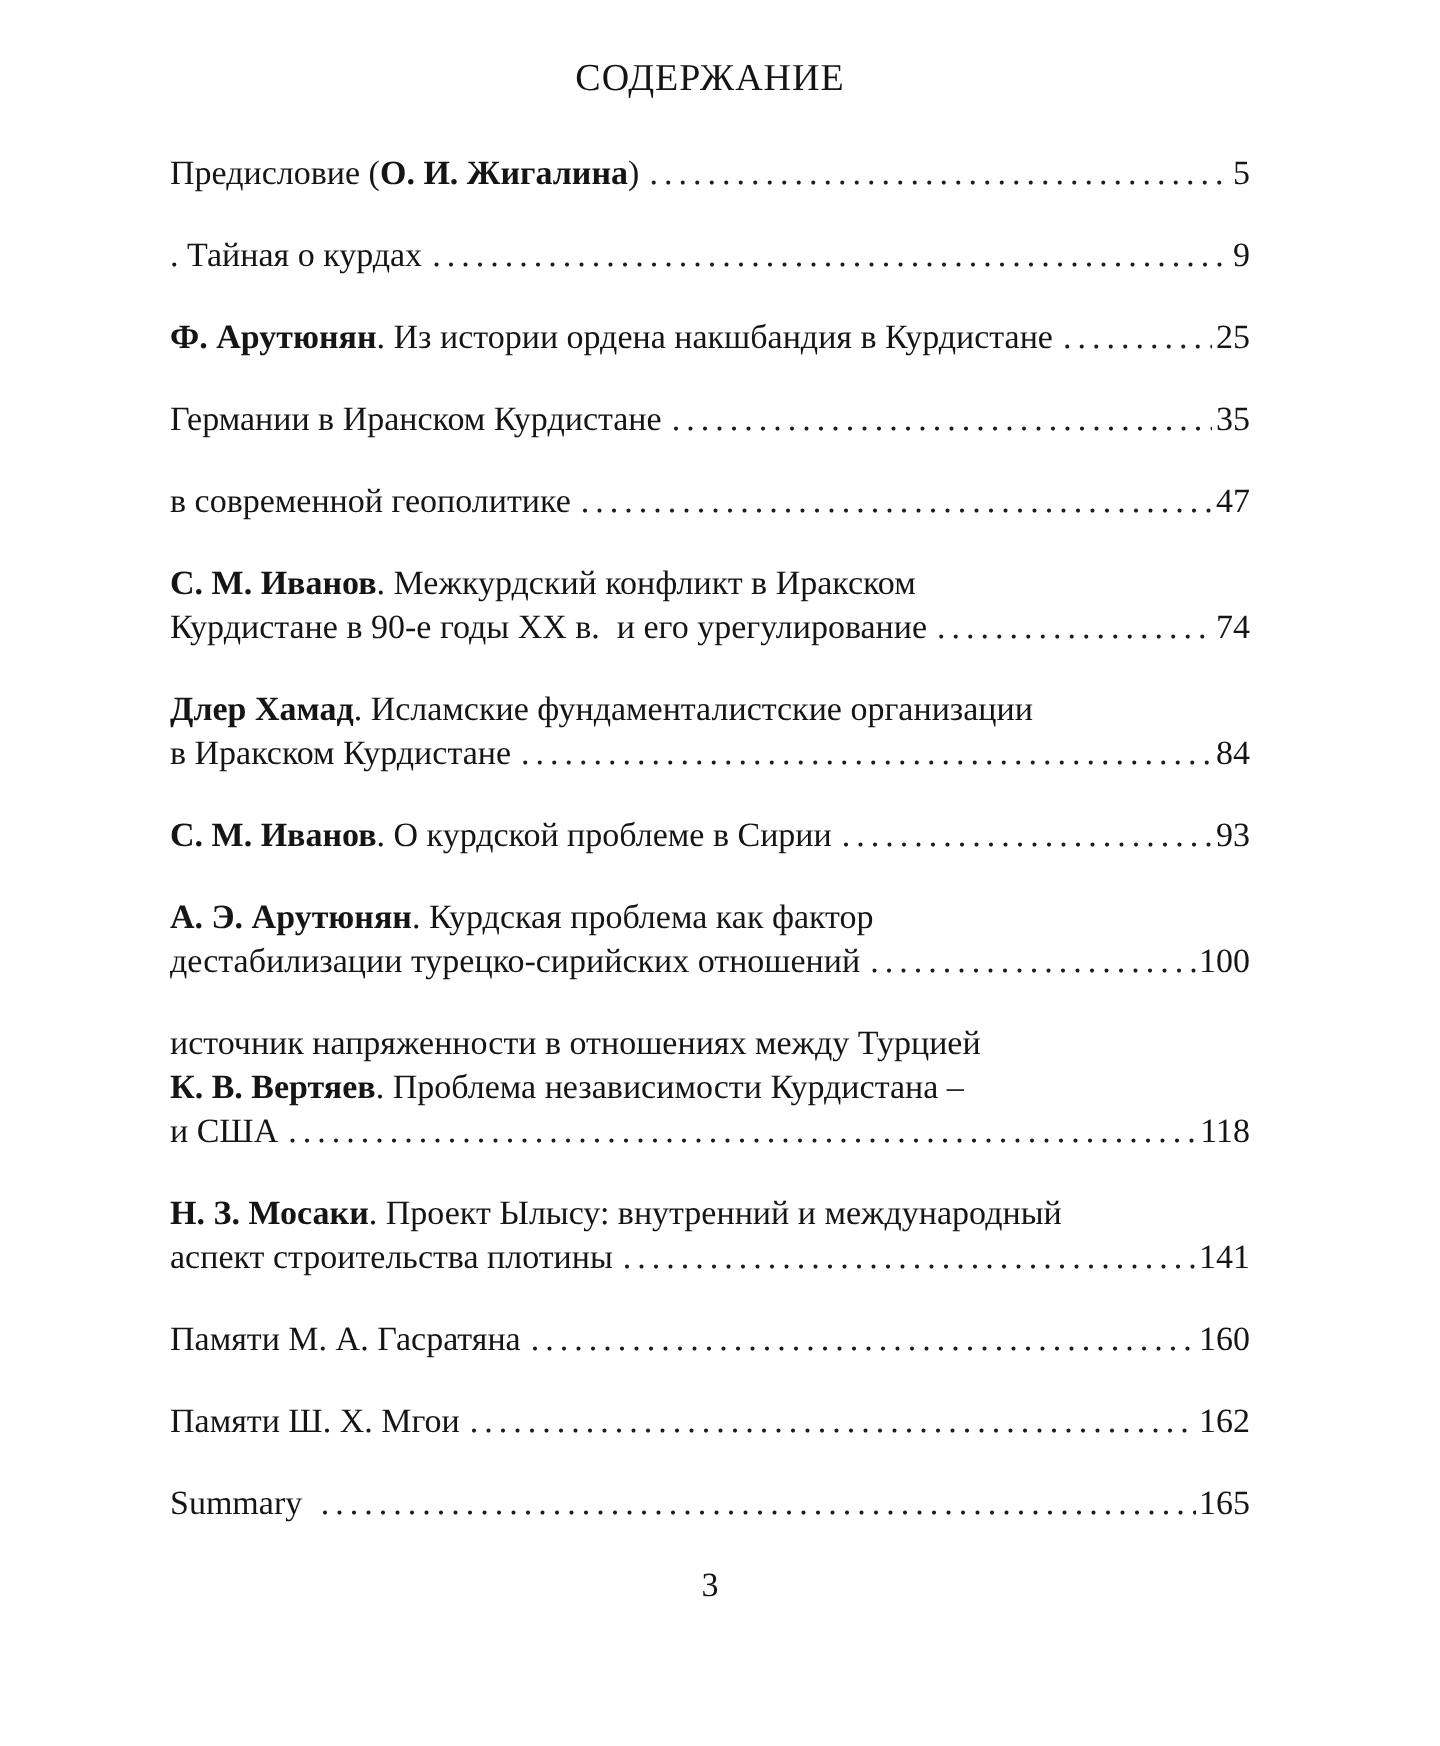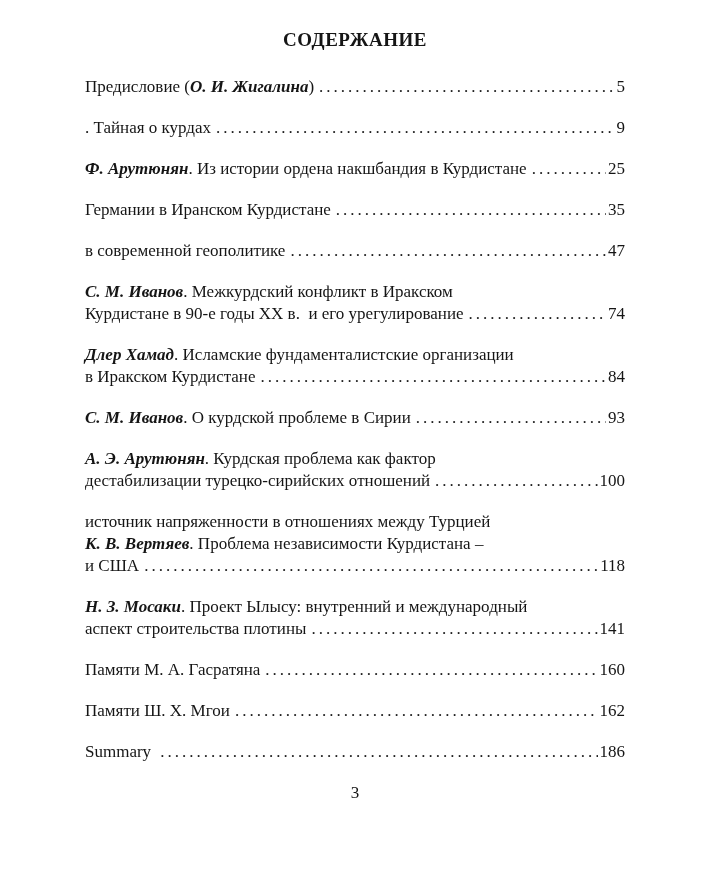--- a/index.html
+++ b/index.html
@@ -11,40 +11,39 @@
     overflow: hidden;
   }
   .page {
     width: 720px; height: 873px;
     box-sizing: border-box;
     padding: 28px 95px 0 85px;
     background: #ffffff;
   }
   .toc-title {
     font-size: 19px;
-    font-weight: bold;
+    font-weight: normal;
     text-align: center;
     letter-spacing: 0.5px;
     line-height: 24px;
     margin: 0 0 24px 0;
   }
   .toc-entry {
     font-size: 17px;
     line-height: 22px;
     margin-bottom: 19px;
   }
   .line { display: block; }
   .line.last {
     display: flex;
     align-items: baseline;
   }
   .t { white-space: pre; }
   .author {
     font-weight: bold;
-    font-style: italic;
     white-space: pre;
   }
   .dots {
     flex: 1 1 auto;
     min-width: 0;
     overflow: hidden;
     white-space: nowrap;
     letter-spacing: 3px;
     margin: 0 2px 0 5px;
     color: #1c1c1c;
@@ -164,18 +163,18 @@
         <div class="line last">
           <span class="t">Памяти Ш. Х. Мгои</span>
           <span class="dots">........................................................................................................................................</span>
           <span class="pagenum">162</span>
         </div>
       </div>
       <div class="toc-entry">
         <div class="line last">
           <span class="t">Summary </span>
           <span class="dots">........................................................................................................................................</span>
-          <span class="pagenum">186</span>
+          <span class="pagenum">165</span>
         </div>
       </div>
     </div>
   <div class="folio">3</div>
 </div>
 
 </body></html>

